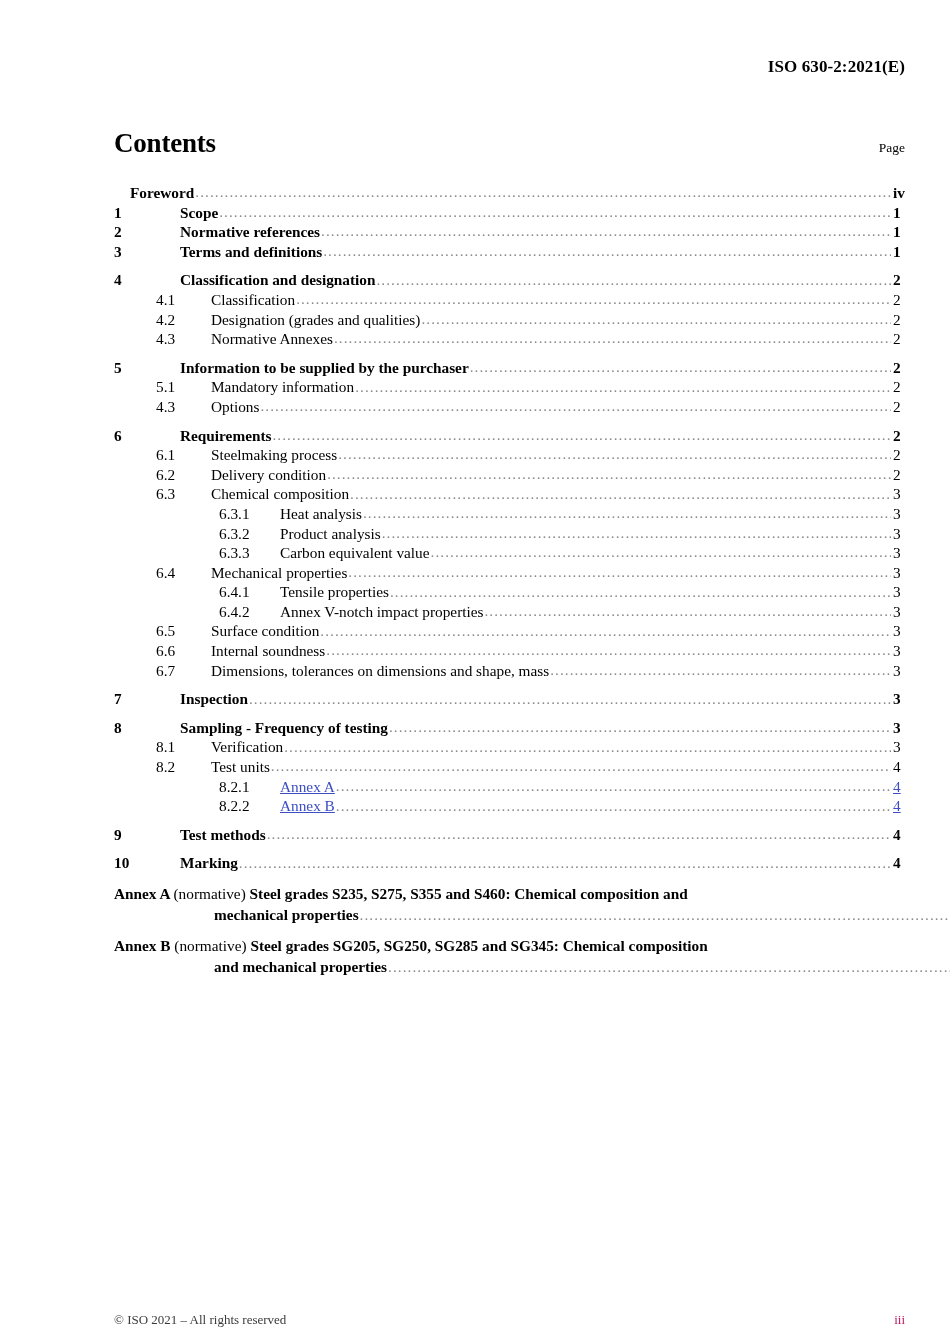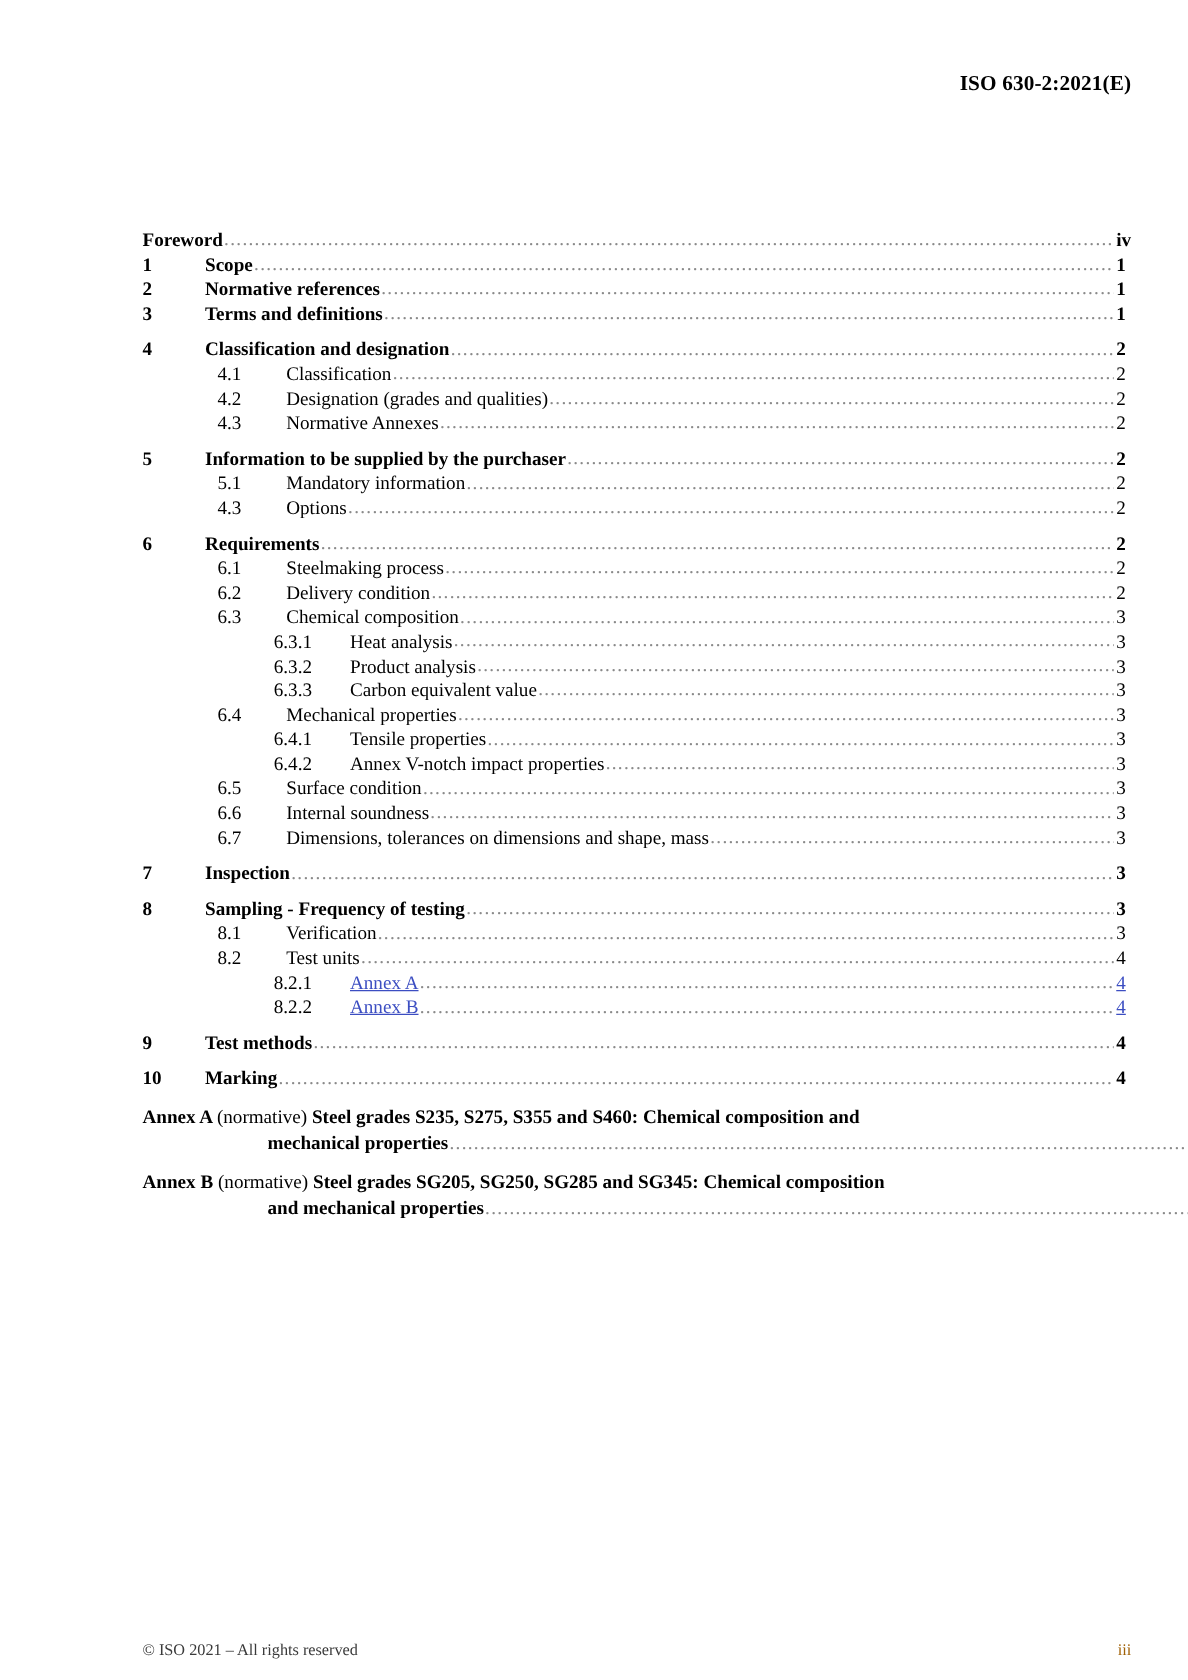--- a/index.html
+++ b/index.html
@@ -76,27 +76,27 @@
   }
 
   .toc-entry.lead-gap { margin-top: 9px; }
 
   
   .num {
     flex: 0 0 auto;
     text-align: left;
   }
   .lvl1 > .num { width: 50px; font-weight: bold; }
-  .lvl2 > .num { width: 55px; margin-left: 60px; font-weight: normal; }
+  .lvl2 > .num { width: 55px; margin-left: 42px; font-weight: normal; }
   .lvl3 > .num { width: 61px; margin-left: 105px; font-weight: normal; }
 
   .txt {
     flex: 0 0 auto;
   }
-  .lvl1 > .txt { font-weight: bold; }
+  .lvl1 > .txt { font-weight: bold; margin-left: 16px; }
   .lvl2 > .txt,
   .lvl3 > .txt { font-weight: normal; }
 
   
   .nonum > .txt { font-weight: bold; }
 
   .dots {
     flex: 1 1 auto;
     overflow: hidden;
     margin: 0 1px 3px 1px;
@@ -166,30 +166,34 @@
     position: absolute;
     left: 0;
     top: 0;
     white-space: nowrap;
   }
   .footer-right {
     position: absolute;
     right: 0;
     top: 0;
     font-weight: normal;
-    color: #a16207;
+    color: #be185d;
   }
 </style>
 </head>
 <body>
 
 <div class="page">
 
   <div class="doc-header">ISO 630-2:2021(E)</div>
 
+  <div class="title-row">
+    <div class="contents-title">Contents</div>
+    <div class="page-label">Page</div>
+  </div>
 
   <div class="toc" id="toc-root">
       <div class="toc-entry lvl1 nonum">
         <span class="txt">Foreword</span>
         <span class="dots"></span>
         <span class="pg">iv</span>
       </div>
       <div class="toc-entry lvl1">
         <span class="num">1</span>
         <span class="txt">Scope</span>

